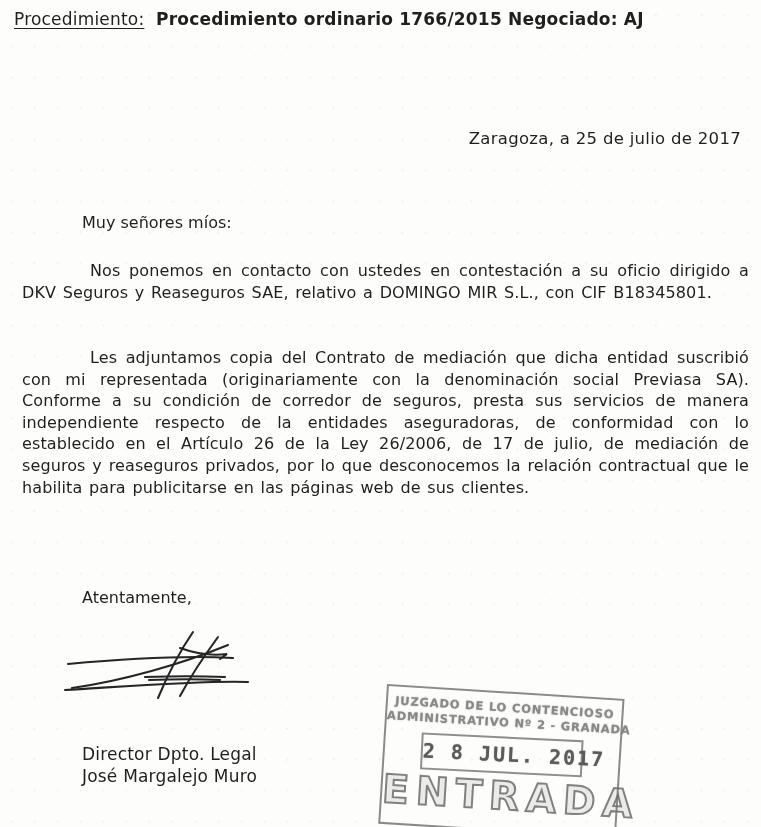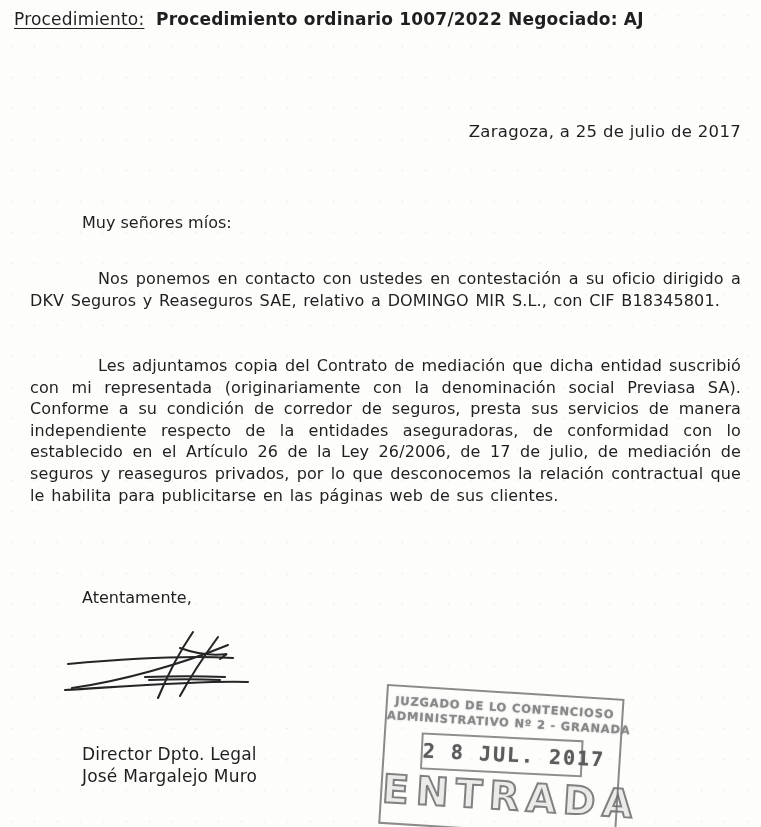--- a/index.html
+++ b/index.html
@@ -42,38 +42,38 @@
     text-underline-offset: 3px;
   }
   .proc-value {
     font-weight: 700;
     margin-left: 6px;
   }
 
   
   .dateline {
     position: absolute;
-    top: 122px;
+    top: 129px;
     right: 20px;
     font-size: 16.5px;
     letter-spacing: 0.3px;
   }
 
   
   .salutation {
     position: absolute;
     left: 82px;
     top: 213px;
     font-size: 16px;
   }
   .body-p {
     position: absolute;
     left: 14px;
     right: 4px;
-    margin: 16px;
+    margin: 8px;
     font-size: 16px;
     line-height: 21.6px;
     text-align: justify;
     text-indent: 68px;
     letter-spacing: 0.1px;
     word-spacing: 1.5px;
   }
   .p1 { top: 252px; }
   .p2 { top: 339px; }
   .p3 { top: 505px; }
@@ -160,21 +160,21 @@
     white-space: nowrap;
   }
 </style>
 </head>
 <body>
 
 <div class="page">
 
   <div class="proc-line">
     <span class="proc-label">Procedimiento:</span>
-    <span class="proc-value">Procedimiento ordinario 1007/2022 Negociado: AJ</span>
+    <span class="proc-value">Procedimiento ordinario 1766/2015 Negociado: AJ</span>
   </div>
 
   <div class="dateline">Zaragoza, a 25 de julio de 2017</div>
 
   <div class="salutation">Muy señores míos:</div>
 
   <p class="body-p p1">Nos ponemos en contacto con ustedes en contestación a su oficio dirigido a DKV Seguros y Reaseguros SAE, relativo a DOMINGO MIR S.L., con CIF B18345801.</p>
 
   <p class="body-p p2">Les adjuntamos copia del Contrato de mediación que dicha entidad suscribió con mi representada (originariamente con la denominación social Previasa SA). Conforme a su condición de corredor de seguros, presta sus servicios de manera independiente respecto de la entidades aseguradoras, de conformidad con lo establecido en el Artículo 26 de la Ley 26/2006, de 17 de julio, de mediación de seguros y reaseguros privados, por lo que desconocemos la relación contractual que le habilita para publicitarse en las páginas web de sus clientes.</p>
 

